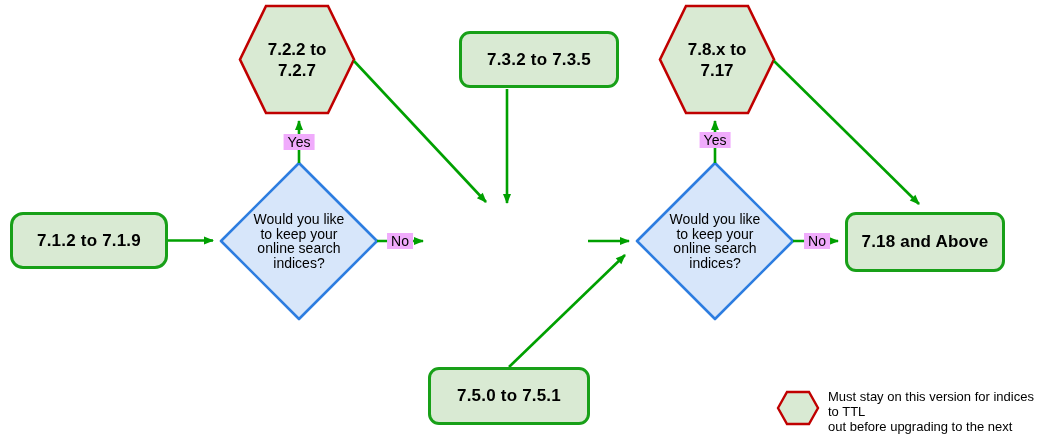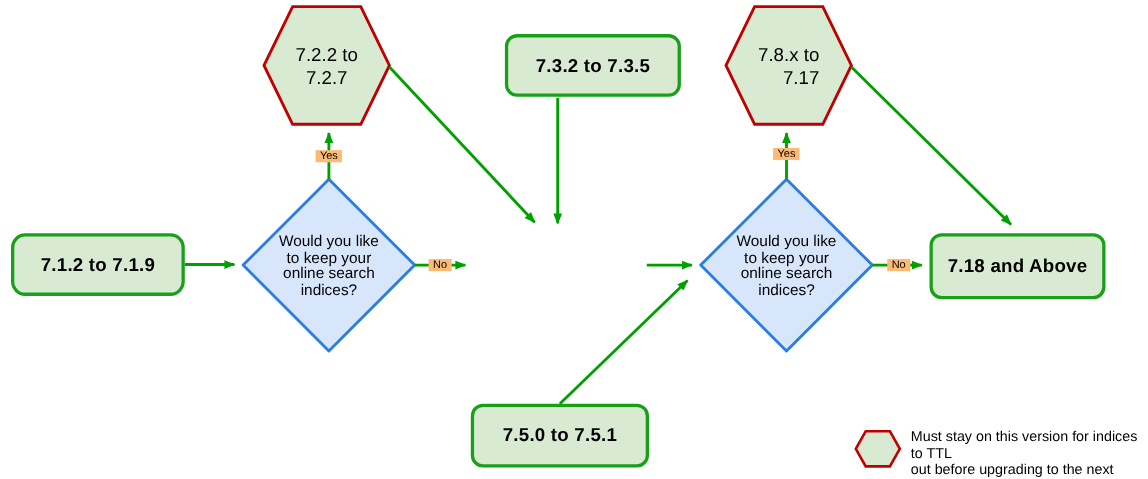--- a/index.html
+++ b/index.html
@@ -11,25 +11,25 @@
   svg.layer { position:absolute; left:0; top:0; width:1044px; height:435px; }
   .node, .nodelabel {
     position:absolute; box-sizing:border-box;
     display:flex; align-items:center; justify-content:center;
     text-align:center;
   }
   .box {
     background:#d9ead3; border:3px solid #18a018; border-radius:11px;
     font-weight:bold; font-size:17px; letter-spacing:0.2px;
   }
-  .hexlabel { font-weight:normal; font-size:17px; white-space:pre-line; line-height:21px; }
+  .hexlabel { font-weight:bold; font-size:17px; white-space:pre-line; line-height:21px; }
   .diamondlabel { font-size:14px; line-height:14.5px; }
   .edge-label {
     position:absolute; transform:translate(-50%,-50%);
-    background:#fdba74; padding:0 4px; font-size:10px;
+    background:#f0abfc; padding:0 4px; font-size:14px;
   }
   .legend-text {
     position:absolute; font-size:13px; line-height:15px; white-space:pre-line;
   }
 </style>
 </head>
 <body>
 
 <div class="canvas">
 
@@ -65,21 +65,21 @@
   <div class="node box" style="left:427px; top:31px; width:160px; height:57px;margin-left:32px;">7.3.2 to 7.3.5</div>
 
 
   <div class="node box" style="left:428px; top:367px; width:162px; height:58px;text-align:center;">7.5.0 to 7.5.1</div>
 
   <div class="node box" style="left:845px; top:212px; width:160px; height:60px;">7.18 and Above</div>
 
   <div class="nodelabel hexlabel" style="left:249px; top:31px; width:96px; height:57px;">7.2.2 to
 7.2.7</div>
 
-  <div class="nodelabel hexlabel" style="left:669px; top:31px; width:96px; height:57px;text-align:right;">7.8.x to
+  <div class="nodelabel hexlabel" style="left:669px; top:31px; width:96px; height:57px;">7.8.x to
 7.17</div>
 
   <div class="nodelabel diamondlabel" style="left:246px; top:196px; width:106px; height:90px;">Would you like to keep your online search indices?</div>
 
   <div class="nodelabel diamondlabel" style="left:662px; top:196px; width:106px; height:90px;">Would you like to keep your online search indices?</div>
 
   <span class="edge-label" style="left:299px; top:142px;">Yes</span>
   <span class="edge-label" style="left:400px; top:241px;">No</span>
   <span class="edge-label" style="left:715px; top:140px;">Yes</span>
   <span class="edge-label" style="left:817px; top:241px;">No</span>

